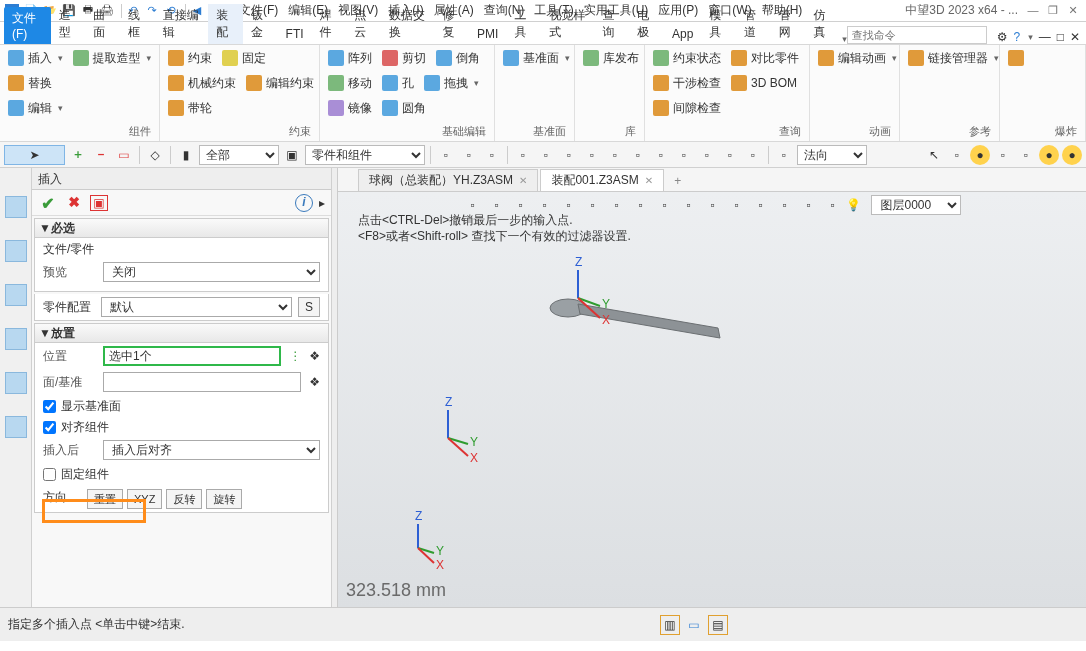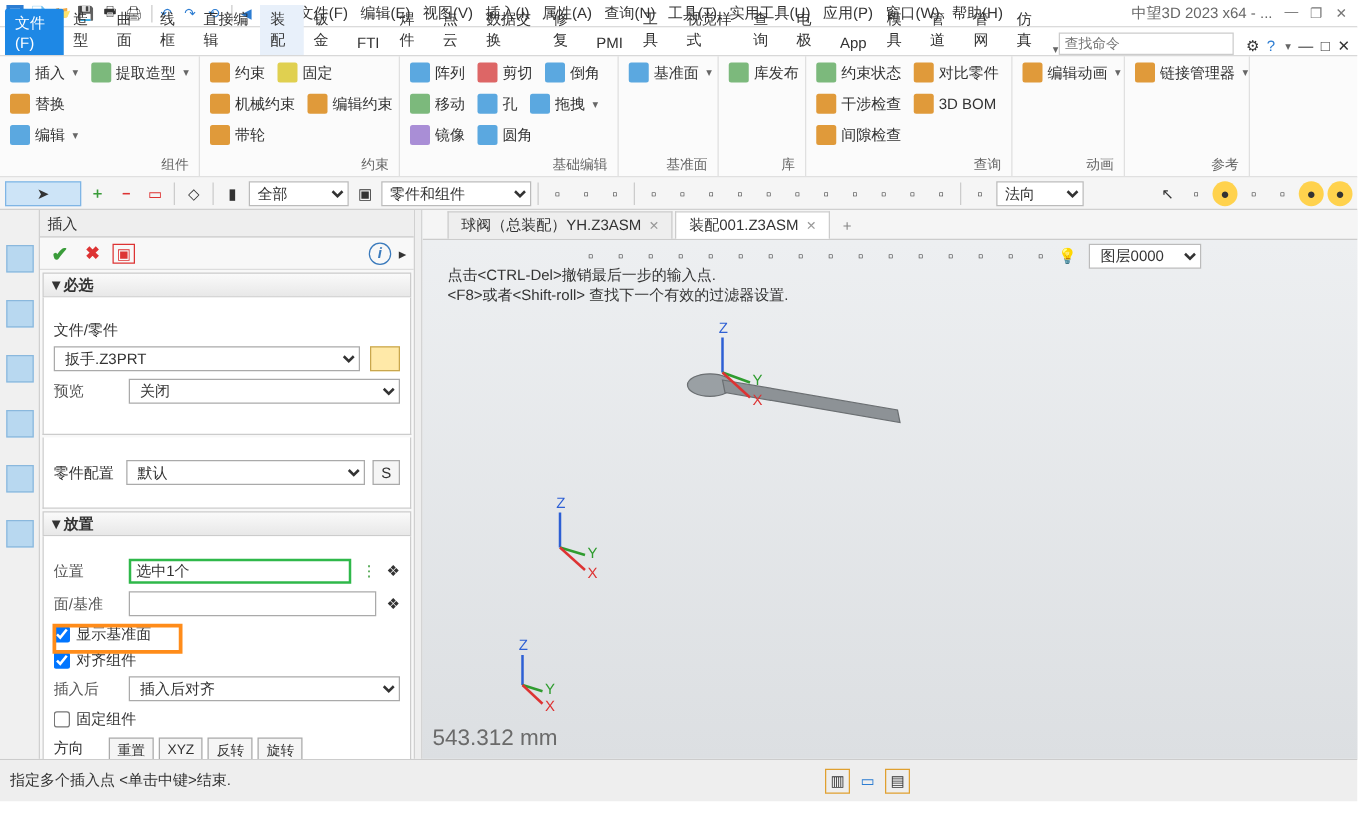--- a/index.html
+++ b/index.html
@@ -41,21 +41,21 @@
 .leftvert{width:32px;background:#f0f0f0;border-right:1px solid #d0d0d0;display:flex;flex-direction:column;align-items:center;padding-top:28px;gap:22px}
 .lvicon{width:22px;height:22px;background:#b8d8f0;border:1px solid #8ab8dd;cursor:pointer}
 .panel{width:300px;background:#f8f8f8;border-right:1px solid #d0d0d0;display:flex;flex-direction:column}
 .panel-title{height:22px;background:#eee;border-bottom:1px solid #ccc;padding:3px 6px;font-size:12px}
 .panel-top{height:26px;display:flex;align-items:center;padding:0 6px;gap:6px;border-bottom:1px solid #ddd}
 .chk-green{width:20px;height:18px;color:#3a9c3a;font-weight:bold;font-size:16px;text-align:center;cursor:pointer}
 .x-red{width:20px;height:18px;color:#d33;font-weight:bold;font-size:14px;text-align:center;cursor:pointer}
 .info-i{width:18px;height:18px;border:1px solid #3a7abc;border-radius:50%;color:#3a7abc;text-align:center;font-weight:bold;margin-left:auto;cursor:pointer;font-style:italic}
 .panel-body{flex:1;overflow:auto;padding:2px}
 .sect-hdr{background:linear-gradient(#fafafa,#e8e8e8);border:1px solid #ccc;height:20px;display:flex;align-items:center;padding:0 4px;font-weight:bold;cursor:pointer}
-.sect-body{background:#fff;border:1px solid #ccc;border-top:none;padding:18px 8px;margin-bottom:2px}
+.sect-body{background:#fff;border:1px solid #ccc;border-top:none;padding:3px 8px;margin-bottom:2px}
 .form-row{display:flex;align-items:center;gap:8px;margin-bottom:6px}
 .form-row label{width:52px;color:#555}
 .sel,.txt{flex:1;height:20px;border:1px solid #aaa;background:#fff;padding:0 4px}
 .folder-btn{width:24px;height:20px;background:#ffe9a8;border:1px solid #c9a74d;cursor:pointer}
 .green-box{border:2px solid #2fb84a}
 .highlight-box{position:absolute;left:42px;top:499px;width:104px;height:24px;border:3px solid #ff8c1a;pointer-events:none}
 .cb-row{display:flex;align-items:center;gap:5px;margin-bottom:4px}
 .cb-row input{width:13px;height:13px}
 .vsplit{width:6px;background:#eee;border-right:1px solid #ccc;cursor:col-resize}
 .viewport{flex:1;position:relative;background:linear-gradient(#eef0f2,#dcdfe2);overflow:hidden}
@@ -340,20 +340,30 @@
           <span class="rbtn">
             <i class="ric b"></i>
             <span>链接管理器</span>
             <span class="arrow">▾</span>
           </span>
         </div>
   </div>
       <div class="rtitle">参考</div>
     </div>
 
+  <div class="rgroup" style="flex:1">
+      <div class="rows">
+    <div class="rrow">
+          <span class="rbtn">
+            <i class="ric b"></i>
+          </span>
+        </div>
+  </div>
+      <div class="rtitle">爆炸</div>
+    </div>
 </div>
 
 <div class="quickbar">
   <span class="qb sel">➤</span>
   <span class="qb" style="color:#3a9c3a;font-weight:bold">＋</span>
   <span class="qb" style="color:#d33;font-weight:bold">－</span>
   <span class="qb" style="color:#d33">▭</span>
   <span class="qsep"></span>
   <span class="qb">◇</span>
   <span class="qsep"></span>
@@ -407,24 +417,20 @@
       <span class="x-red">✖</span>
       <span style="border:1px solid #d33;width:18px;height:16px;text-align:center;color:#d33">▣</span>
       <span class="info-i">i</span>
       <span>▸</span>
     </div>
     <div class="panel-body">
 
       <div class="sect-hdr">▼ <span>必选</span></div>
       <div class="sect-body">
         <div style="margin-bottom:4px">文件/零件</div>
-        <div class="form-row">
-          <select class="sel"><option>扳手.Z3PRT</option></select>
-          <span class="folder-btn"></span>
-        </div>
         <div class="form-row">
           <label>预览</label>
           <select class="sel"><option>关闭</option></select>
         </div>
       </div>
 
       <div class="sect-body" style="display:flex;gap:6px;align-items:center">
         <label style="width:52px">零件配置</label>
         <select class="sel"><option>默认</option></select>
         <button style="width:22px;height:20px;border:1px solid #aaa;background:#f5f5f5">S</button>
@@ -535,21 +541,21 @@
         <g transform="translate(80,330)">
           <line x1="0" y1="0" x2="0" y2="-24" stroke="#2d5fd4" stroke-width="2"></line>
             <text x="-3" y="-28" fill="#2d5fd4" font-size="11">Z</text>
           <line x1="0" y1="0" x2="16" y2="5" stroke="#2f9c2f" stroke-width="2"></line>
             <text x="18" y="7" fill="#2f9c2f" font-size="11">Y</text>
           <line x1="0" y1="0" x2="16" y2="15" stroke="#d33" stroke-width="2"></line>
             <text x="18" y="21" fill="#d33" font-size="11">X</text>
         </g>
       </svg>
     </div>
-    <div class="mm">543.312 mm</div>
+    <div class="mm">323.518 mm</div>
   </div>
 </div>
 
 <div class="status">
   <span>指定多个插入点 &lt;单击中键&gt;结束.</span>
   <div class="mid">
     <span class="qb" style="border:1px solid #e0a030">▥</span>
     <span class="qb" style="color:#2d7dd2">▭</span>
     <span class="qb" style="border:1px solid #e0a030">▤</span>
   </div>

